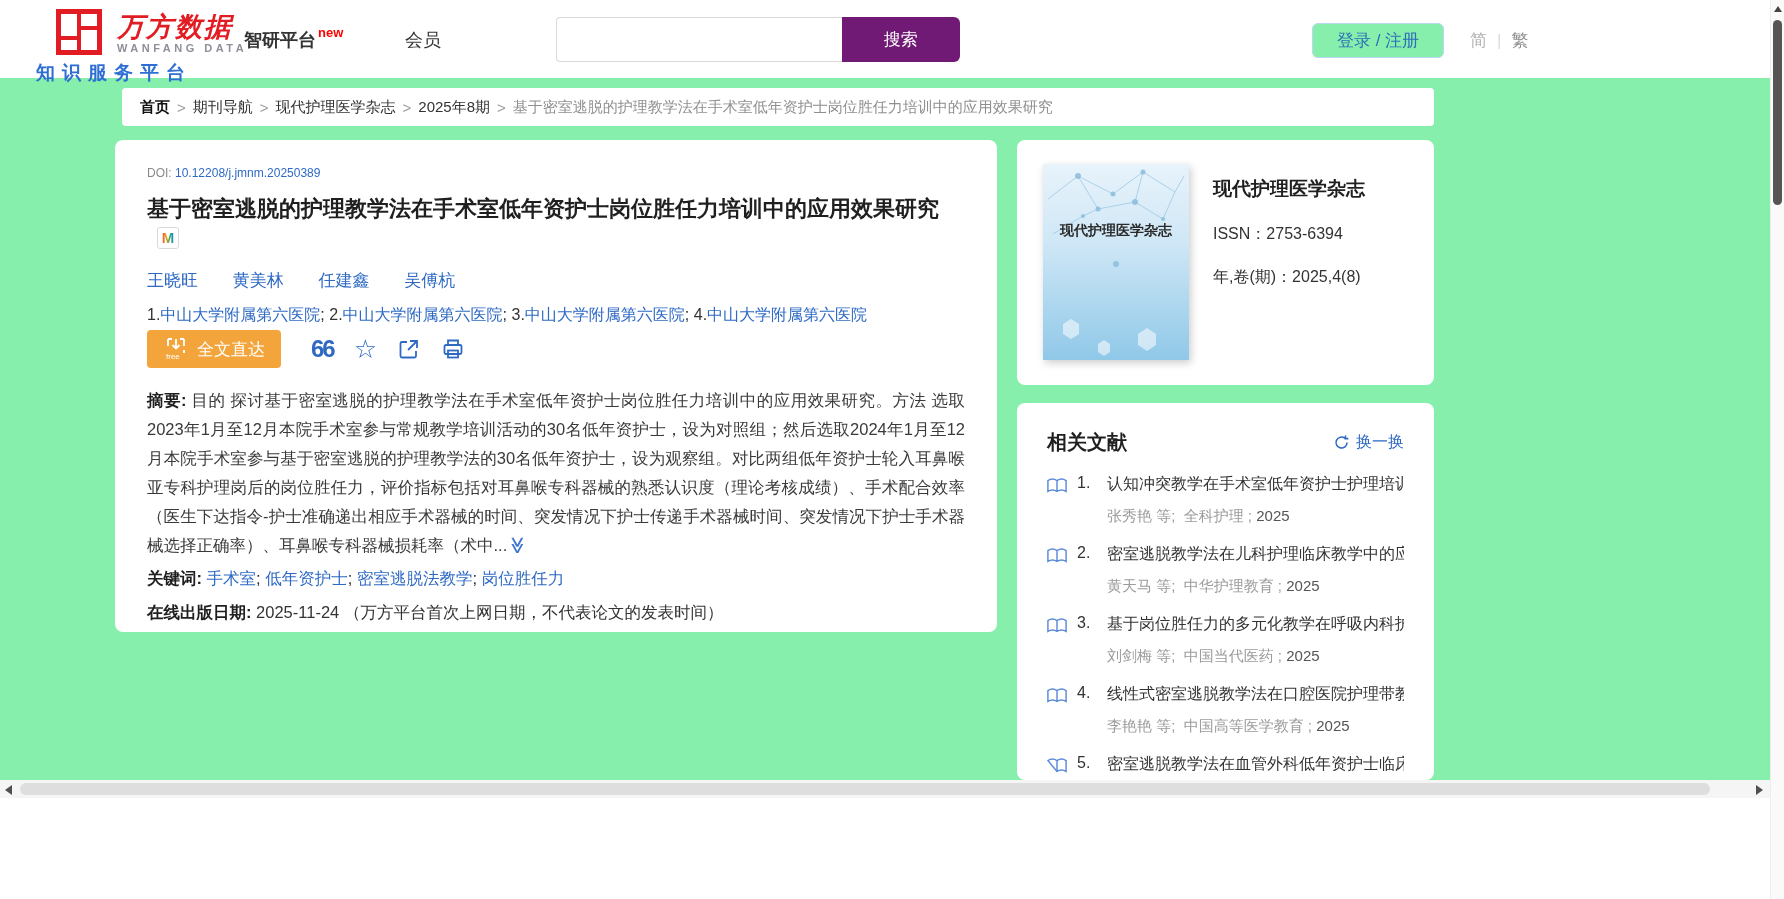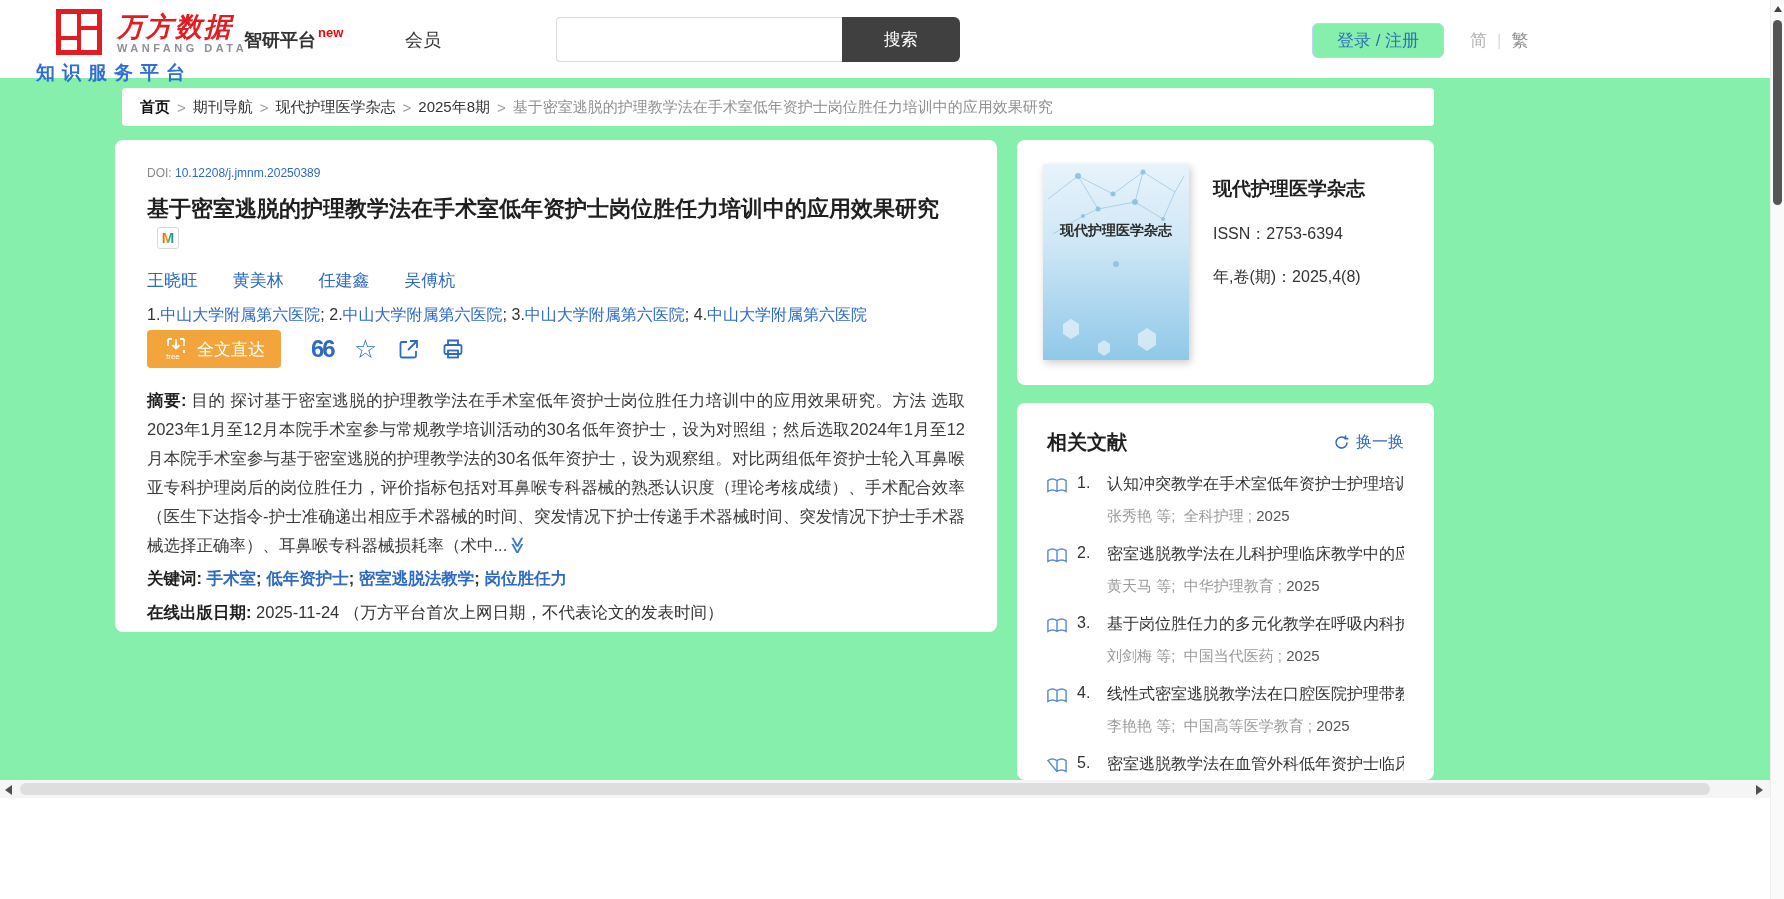--- a/index.html
+++ b/index.html
@@ -15,21 +15,21 @@
   .logo-cell .bar { position:absolute; left:0; right:0; height:4px; background:#e11d23; }
   .logo-cell.l .bar { top:22px; } .logo-cell.r .bar { top:12px; }
   .brand-cn { color:#e11d23; font-size:27px; font-weight:bold; letter-spacing:2px; line-height:28px; font-style:italic; }
   .brand-en { color:#8d9099; font-size:11px; font-weight:bold; letter-spacing:3.5px; line-height:14px; }
   .brand-sub { color:#2f6fd3; font-size:19px; font-weight:bold; letter-spacing:7px; margin-top:5px; }
   .nav-item { position:absolute; top:28px; font-size:18px; color:#333; cursor:pointer; }
   .nav-item.first { left:244px;font-weight:bold; } .nav-item.second { left:405px; }
   .nav-badge { color:#ff0000; font-size:13px; position:relative; top:-9px; left:2px; }
   .search-wrap { position:absolute; left:556px; top:17px; width:404px; height:45px; display:flex; }
   .search-input { width:302px; height:45px; border:1px solid #d9d9d9; border-right:none; border-radius:4px 0 0 4px; padding:0 12px; font-size:16px; outline:none; }
-  .search-btn { width:126px; height:45px; background:#404040; color:#fff; font-size:17px; border:none; border-radius:0 6px 6px 0; cursor:pointer; }
+  .search-btn { width:126px; height:45px; background:#701a75; color:#fff; font-size:17px; border:none; border-radius:0 6px 6px 0; cursor:pointer; }
   .login-btn { position:absolute; left:1312px; top:23px; width:132px; height:35px; background:#86efac; border:1px solid #b7d7f2; border-radius:6px; color:#2e6fb7; font-size:17px; display:flex; align-items:center; justify-content:center; cursor:pointer; }
   .lang { position:absolute; left:1470px; top:29px; font-size:17px; color:#b3b3b3; display:flex; align-items:center; gap:10px; }
   .lang .sep { color:#dcdcdc; } .lang .trad { color:#8f8f8f; }
 
   
   .content { position:absolute; top:78px; left:0; width:1770px; height:702px; background:#86efac; }
   .card { position:absolute; background:#fff; border-radius:8px; }
   .crumb-card { left:122px; top:10px; width:1312px; height:38px; border-radius:4px; display:flex; align-items:center; padding:0 18px; font-size:15px; white-space:nowrap; overflow:hidden; }
   .crumb-home { font-weight:bold; color:#111; cursor:pointer; }
   .crumb-sep { color:#999; margin:0 7px; }
@@ -49,21 +49,21 @@
   .affil-row a { color:#2e6ac4; text-decoration:none; cursor:pointer; }
   .toolbar { margin-top:4px; display:flex; align-items:center; }
   .fulltext-btn { height:38px; background:#f3a53c; border:none; border-radius:4px; color:#fff; font-size:17px; display:flex; align-items:center; gap:8px; padding:0 16px; cursor:pointer; }
   .tool-icons { display:flex; align-items:center; gap:20px; margin-left:30px; }
   .quote-ic { font-size:24px; font-weight:bold; color:#2e6ac4; letter-spacing:-2px; line-height:20px; cursor:pointer; }
   .star-ic { font-size:26px; color:#2e6ac4; line-height:22px; cursor:pointer; }
   .svg-ic { cursor:pointer; display:flex; }
   .abstract { position:relative; margin-top:18px; font-size:16.5px; line-height:29px; color:#3a3a3a; text-align:justify; }
   .abstract b, .kw-row b, .pub-row b { color:#1f1f1f; }
   .expand-ic { display:inline-block; transform:rotate(90deg); color:#3f76cf; font-size:17px; font-weight:bold; margin-left:2px; cursor:pointer; }
-  .kw-row { margin-top:8px; font-size:16.5px; color:#333;font-weight:bold; }
+  .kw-row { margin-top:8px; font-size:16.5px; color:#333; }
   .kw-row a { color:#2e6ac4; text-decoration:none; cursor:pointer; }
   .pub-row { margin-top:12px; font-size:16.5px; color:#333; }
 
   
   .journal-card { left:1017px; top:62px; width:417px; height:245px; padding:24px 26px; display:flex; gap:24px; }
   .cover { width:146px; height:196px; flex-shrink:0; position:relative; background:linear-gradient(180deg,#e8f3fb 0%,#cfe7f6 40%,#aad5ee 75%,#90c8e8 100%); box-shadow:2px 3px 8px rgba(0,0,0,.2); cursor:pointer; }
   .cover svg { position:absolute; top:0; left:0; }
   .cover-title { position:absolute; top:58px; width:100%; text-align:center; font-size:14px; font-weight:bold; color:#2b2b2b; }
   .j-info { padding-top:12px; font-size:16px; color:#333; }
   .j-name { font-size:19px; font-weight:bold; color:#1f1f1f; cursor:pointer; }

